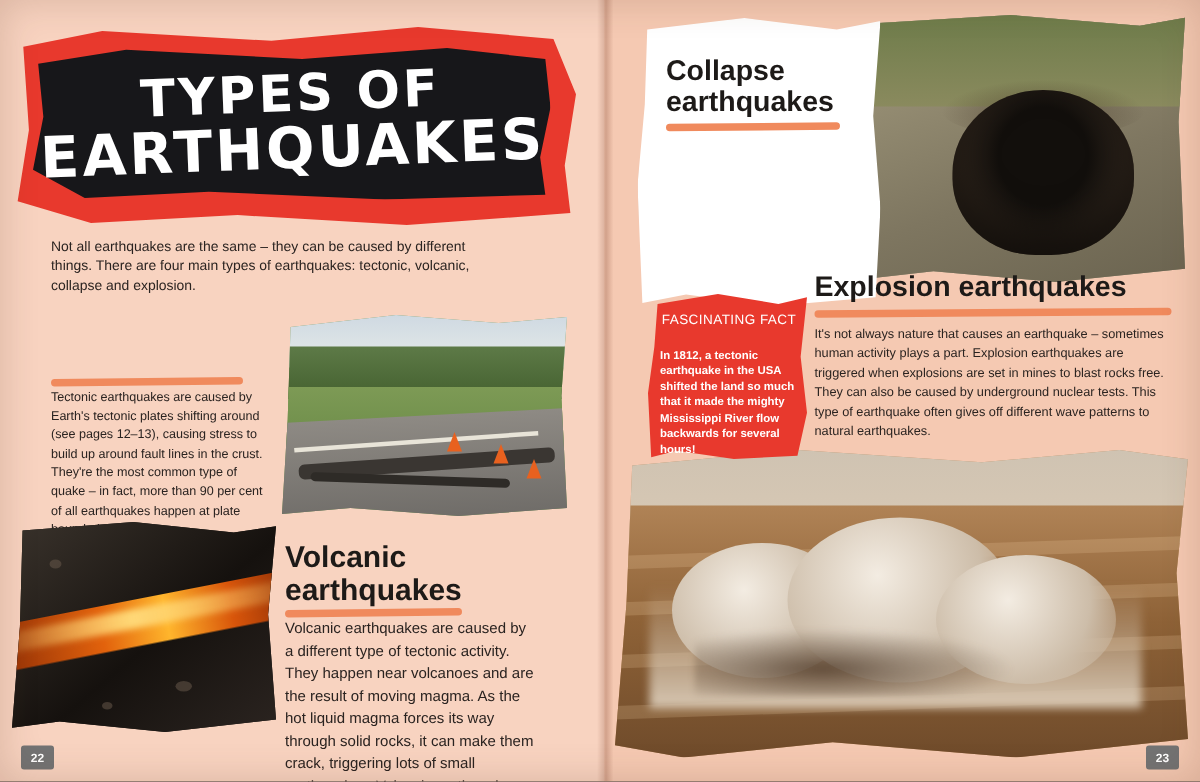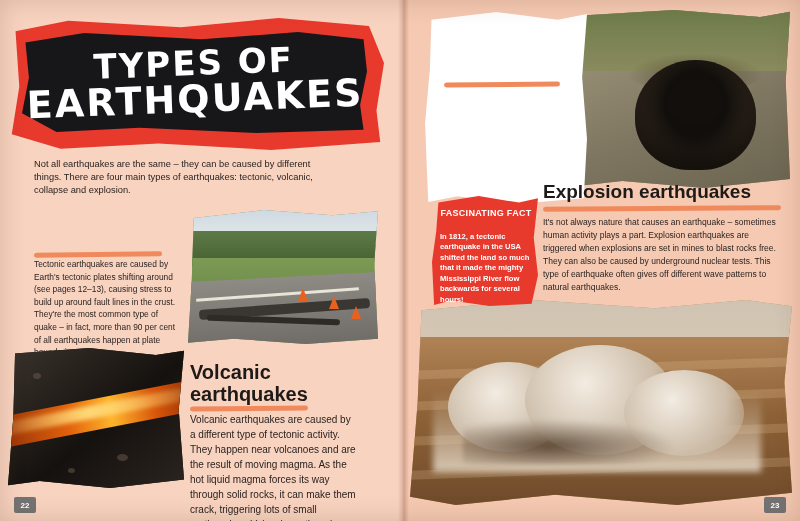--- a/index.html
+++ b/index.html
@@ -197,21 +197,21 @@
   }
 
   
   .fact-blob {
     position: absolute; left: 432px; top: 196px; width: 106px; height: 110px;
     background: #e8392d; z-index: 6;
     clip-path: polygon(6% 6%, 44% 0%, 82% 6%, 100% 2%, 96% 38%, 100% 72%, 94% 98%, 54% 100%, 18% 95%, 2% 99%, 0% 60%, 4% 32%);
   }
   .fact-title {
     position: absolute; left: 440px; top: 208px; width: 92px; text-align: center;
-    font-size: 9px; font-weight: bold; color: #fff; line-height: 1.2; z-index: 7;
+    font-size: 9px; font-weight: normal; color: #fff; line-height: 1.2; z-index: 7;
     letter-spacing: .3px;
   }
   .fact-body {
     position: absolute; left: 440px; top: 232px; width: 92px; text-align: left;
     font-size: 7.6px; font-weight: bold; color: #fff; line-height: 1.38; z-index: 7;
   }
 
   
   .photo-blast {
     position: absolute; left: 410px; top: 300px; width: 382px; height: 205px;
@@ -293,20 +293,21 @@
   <div class="photo-lava">
     <div class="lava-rock"></div>
     <div class="lava-flow"></div>
     <div class="lava-glow"></div>
     <div class="lava-speck" style="left:14%;top:18%;width:8px;height:6px;"></div>
     <div class="lava-speck" style="left:62%;top:76%;width:11px;height:7px;"></div>
     <div class="lava-speck" style="left:34%;top:86%;width:7px;height:5px;"></div>
   </div>
 
   <div class="collapse-blob"></div>
+  <h2 class="h-collapse">Collapse earthquakes</h2>
   <div class="underline-collapse"></div>
 
   <div class="photo-sinkhole">
     <div class="sink-ground"></div>
     <div class="sink-grass"></div>
     <div class="sink-rim"></div>
     <div class="sink-hole"></div>
   </div>
 
   <h2 class="h-explosion">Explosion earthquakes</h2>

